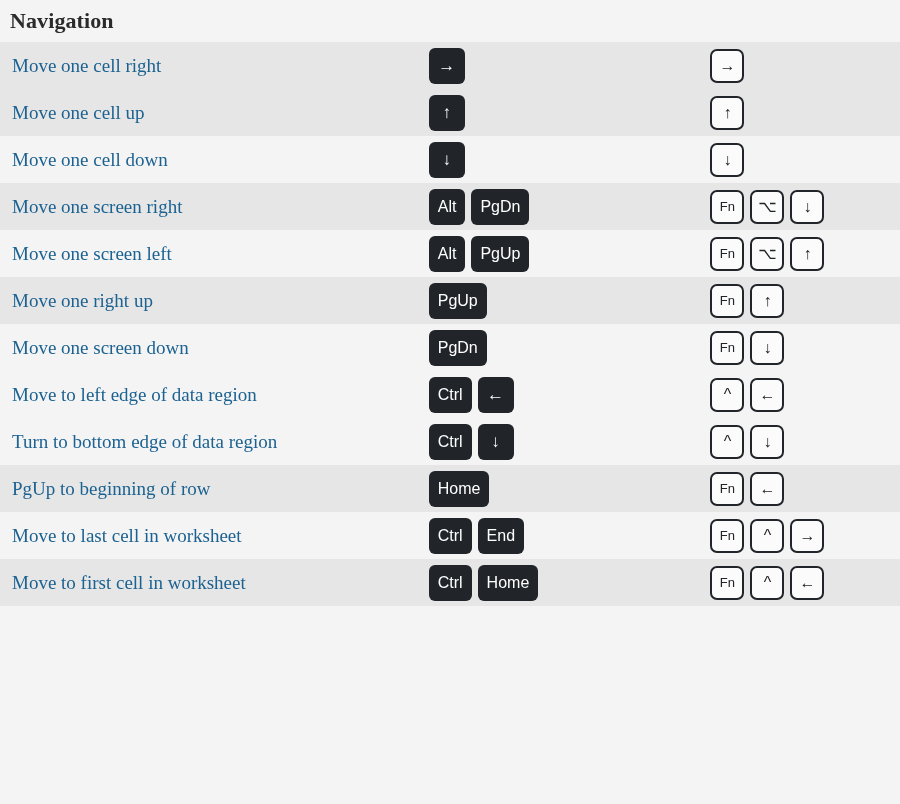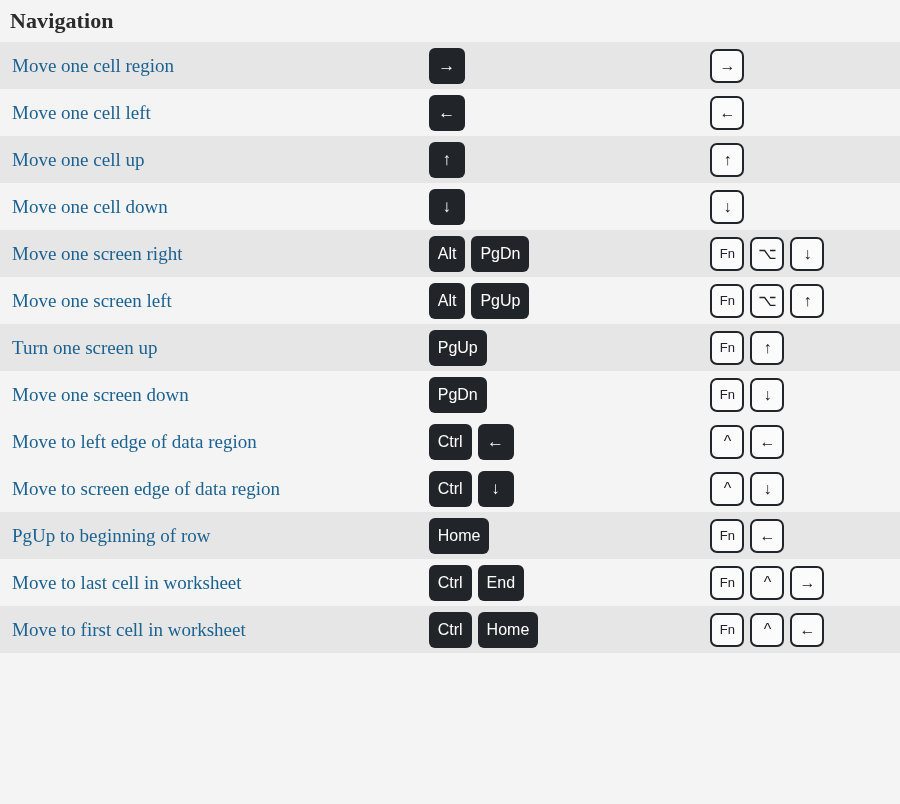--- a/index.html
+++ b/index.html
@@ -107,42 +107,29 @@
 </head>
 <body>
 
 <div class="page">
 
   <h2 class="section-title">Navigation</h2>
 
   <table class="shortcut-table">
     <tbody id="table-body">
         <tr class="striped">
-          <td class="col-desc"><span class="desc-text">Move one cell region</span></td>
+          <td class="col-desc"><span class="desc-text">Move one cell right</span></td>
           <td class="col-win">
             <div class="keys">
               <span class="key-win glyph">→</span>
             </div>
           </td>
           <td class="col-mac">
             <div class="keys">
               <span class="key-mac glyph">→</span>
-            </div>
-          </td>
-        </tr>
-        <tr class="plain">
-          <td class="col-desc"><span class="desc-text">Move one cell left</span></td>
-          <td class="col-win">
-            <div class="keys">
-              <span class="key-win glyph">←</span>
-            </div>
-          </td>
-          <td class="col-mac">
-            <div class="keys">
-              <span class="key-mac glyph">←</span>
             </div>
           </td>
         </tr>
         <tr class="striped">
           <td class="col-desc"><span class="desc-text">Move one cell up</span></td>
           <td class="col-win">
             <div class="keys">
               <span class="key-win glyph">↑</span>
             </div>
           </td>
@@ -191,21 +178,21 @@
           </td>
           <td class="col-mac">
             <div class="keys">
               <span class="key-mac">Fn</span>
               <span class="key-mac glyph">⌥</span>
               <span class="key-mac glyph">↑</span>
             </div>
           </td>
         </tr>
         <tr class="striped">
-          <td class="col-desc"><span class="desc-text">Turn one screen up</span></td>
+          <td class="col-desc"><span class="desc-text">Move one right up</span></td>
           <td class="col-win">
             <div class="keys">
               <span class="key-win">PgUp</span>
             </div>
           </td>
           <td class="col-mac">
             <div class="keys">
               <span class="key-mac">Fn</span>
               <span class="key-mac glyph">↑</span>
             </div>
@@ -234,21 +221,21 @@
             </div>
           </td>
           <td class="col-mac">
             <div class="keys">
               <span class="key-mac glyph">^</span>
               <span class="key-mac glyph">←</span>
             </div>
           </td>
         </tr>
         <tr class="plain">
-          <td class="col-desc"><span class="desc-text">Move to screen edge of data region</span></td>
+          <td class="col-desc"><span class="desc-text">Turn to bottom edge of data region</span></td>
           <td class="col-win">
             <div class="keys">
               <span class="key-win">Ctrl</span>
               <span class="key-win glyph">↓</span>
             </div>
           </td>
           <td class="col-mac">
             <div class="keys">
               <span class="key-mac glyph">^</span>
               <span class="key-mac glyph">↓</span>

